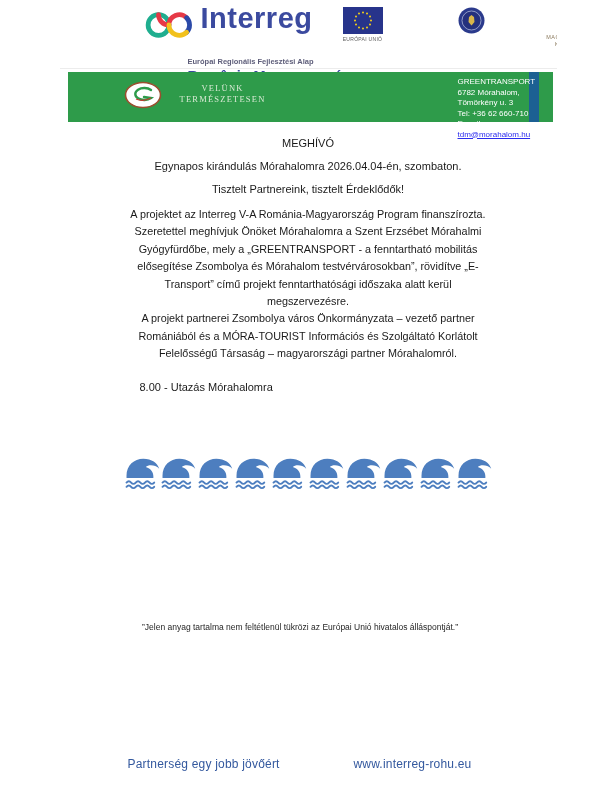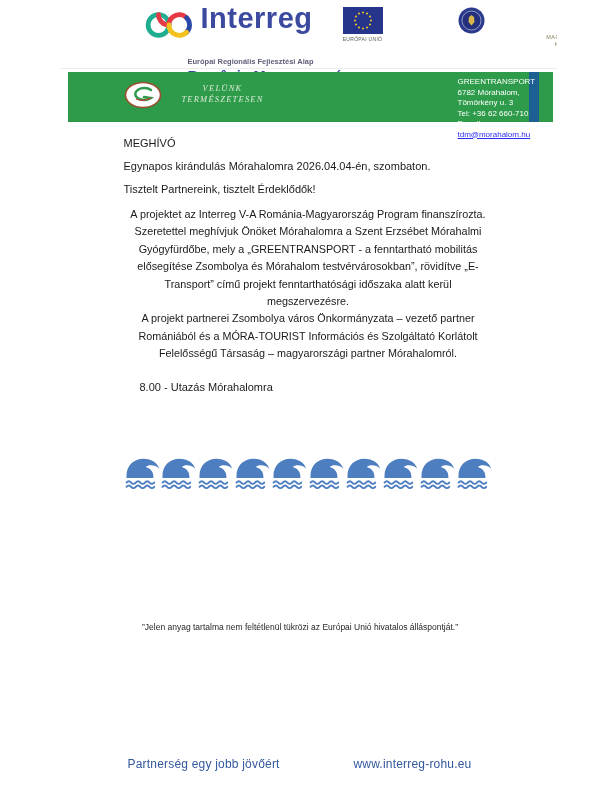--- a/index.html
+++ b/index.html
@@ -46,30 +46,30 @@
     margin:2px 4px 0 8px;height:50px;
     background:#2e9b4a;
   }
   .banner-stripe{
     position:absolute;top:0;bottom:0;right:14px;width:10px;background:#1c6093;
   }
   .oval-logo{position:absolute;left:56px;top:9px;}
   .banner-slogan{
     position:absolute;left:100px;top:11px;width:110px;text-align:center;
     font-family:"Liberation Serif",serif;
-    font-size:8.5px;line-height:11px;letter-spacing:1.2px;color:#d9ead5;font-style:italic;
+    font-size:8.5px;line-height:11px;letter-spacing:1.2px;color:#d9ead5;
   }
   .banner-contact{
     position:absolute;left:390px;top:5px;
     font-size:8px;line-height:10.5px;color:#ffffff;
   }
   .banner-contact a{color:#2a2aee;text-decoration:underline;}
   
   .content{padding:0 64px;}
-  .t-center{text-align:left;}
+  .t-center{text-align:center;}
   .title{margin:15px 0 0;font-size:11px;}
   .subtitle{margin:11px 0 0;font-size:11px;}
   .greeting{margin:11px 0 0;font-size:11px;}
   .para{margin:11px 0 0;font-size:10.8px;line-height:17.4px;text-align:center;}
   .para p{margin:0;}
   .schedule{margin:11px 0 0;font-size:11px;line-height:17.4px;text-align:left;}
   .schedule div{margin:16px;}
   .wave-row{
     display:flex;justify-content:space-between;align-items:center;
     margin:56px 0 0;color:#4d7ebf;

